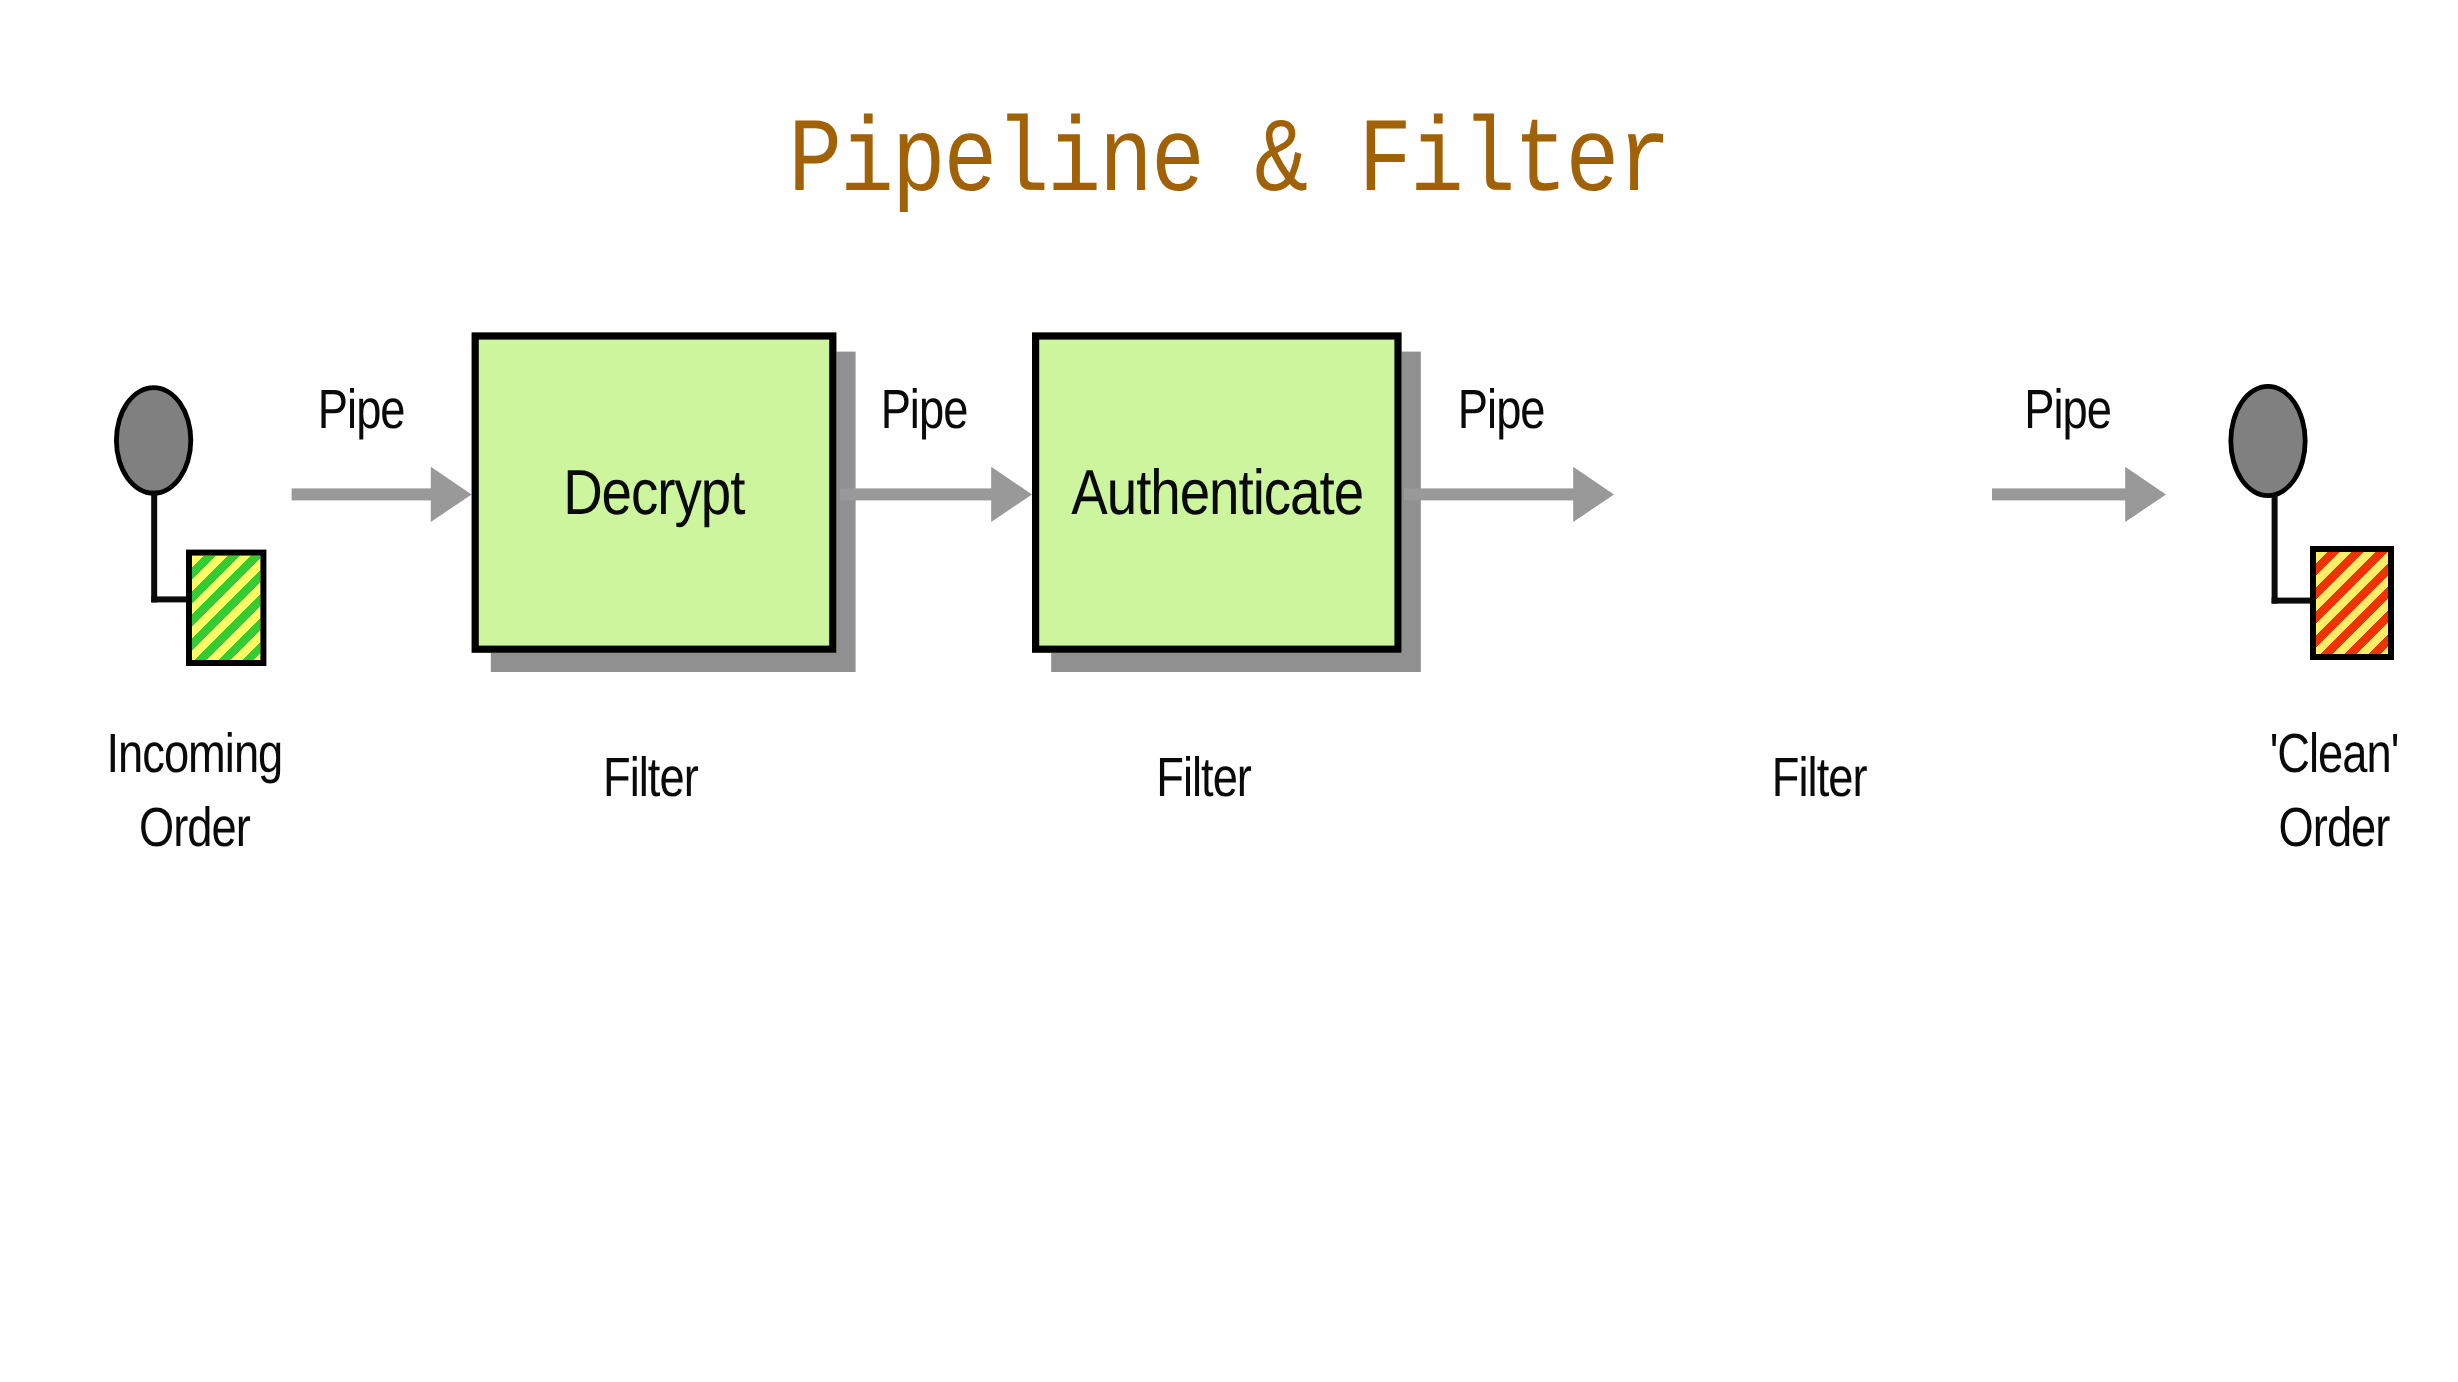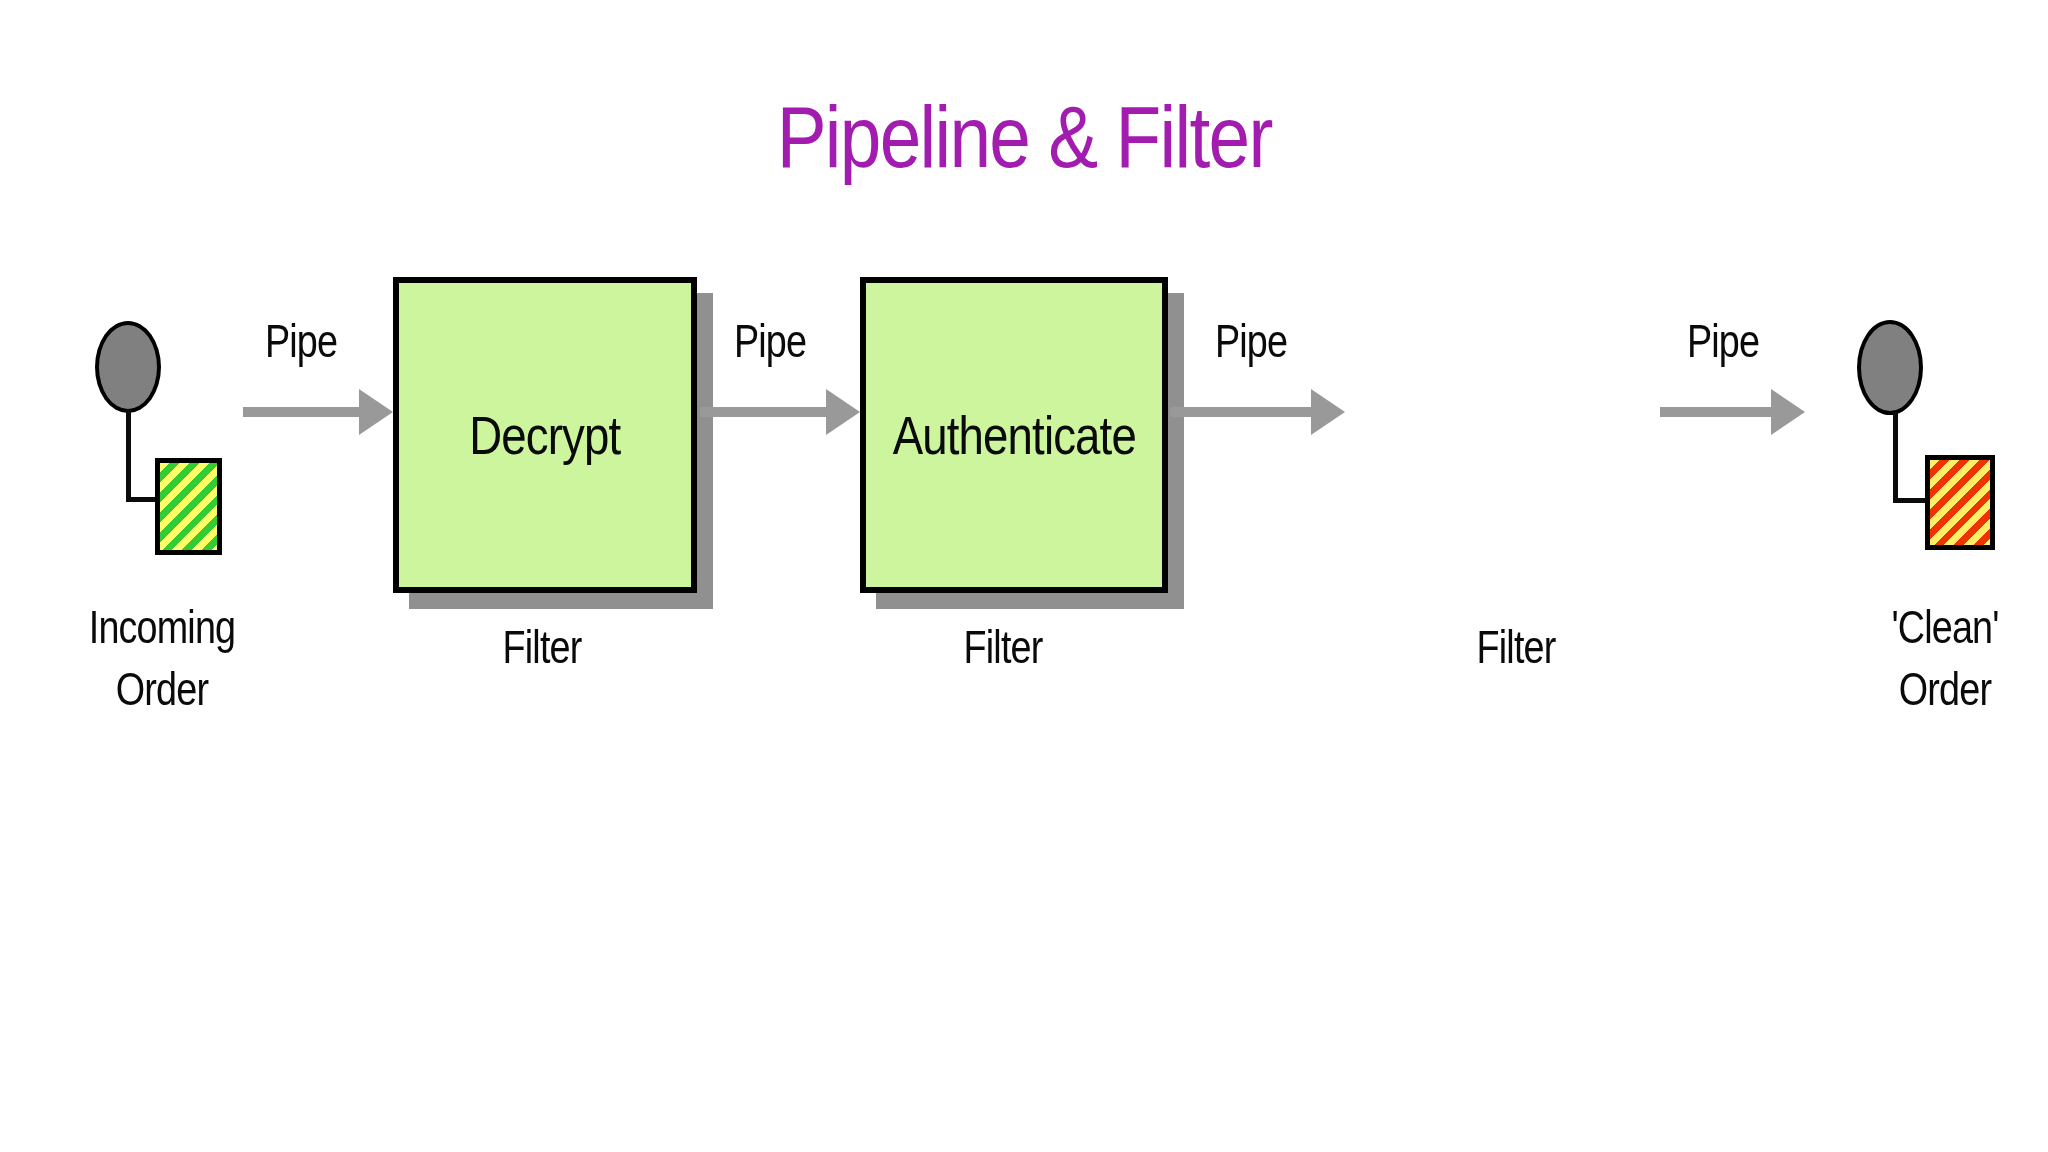--- a/index.html
+++ b/index.html
@@ -3,28 +3,29 @@
 <meta charset="utf-8">
 <style>
   html,body { margin:0; padding:0; background:#ffffff; }
   .stage {
     position:relative; width:2048px; height:1152px; background:#ffffff;
     font-family:"Liberation Sans", sans-serif; color:#0a0a0a; overflow:hidden;
   }
   
   .title {
     position:absolute; top:86px; left:0; width:100%;
-    text-align:center; font-size:88px; font-weight:400; color:#a21caf;
+    text-align:center; font-size:88px; font-weight:400; color:#a16207;
     white-space:nowrap;
+    font-family:Liberation Mono, monospace;
   }
   .title span { display:inline-block; transform:scaleX(0.85); letter-spacing:-2px; }
 
   
   .fbox {
-    position:absolute; top:277px; height:316px; box-sizing:border-box;
+    position:absolute; top:277px; height:267px; box-sizing:border-box;
     background:#ccf59e; border:6px solid #000;
     box-shadow:16px 16px 0 #909090;
     display:flex; align-items:center; justify-content:center;
     font-size:53px; white-space:nowrap;
   }
   .fbox .fname { transform:scaleX(0.86); letter-spacing:-1px; }
   .fbox.decrypt      { left:393px;  width:304px; }
   .fbox.authenticate { left:860px;  width:308px;text-align:right; }
   .fbox.dedup        { left:1345px; width:310px; }
 

